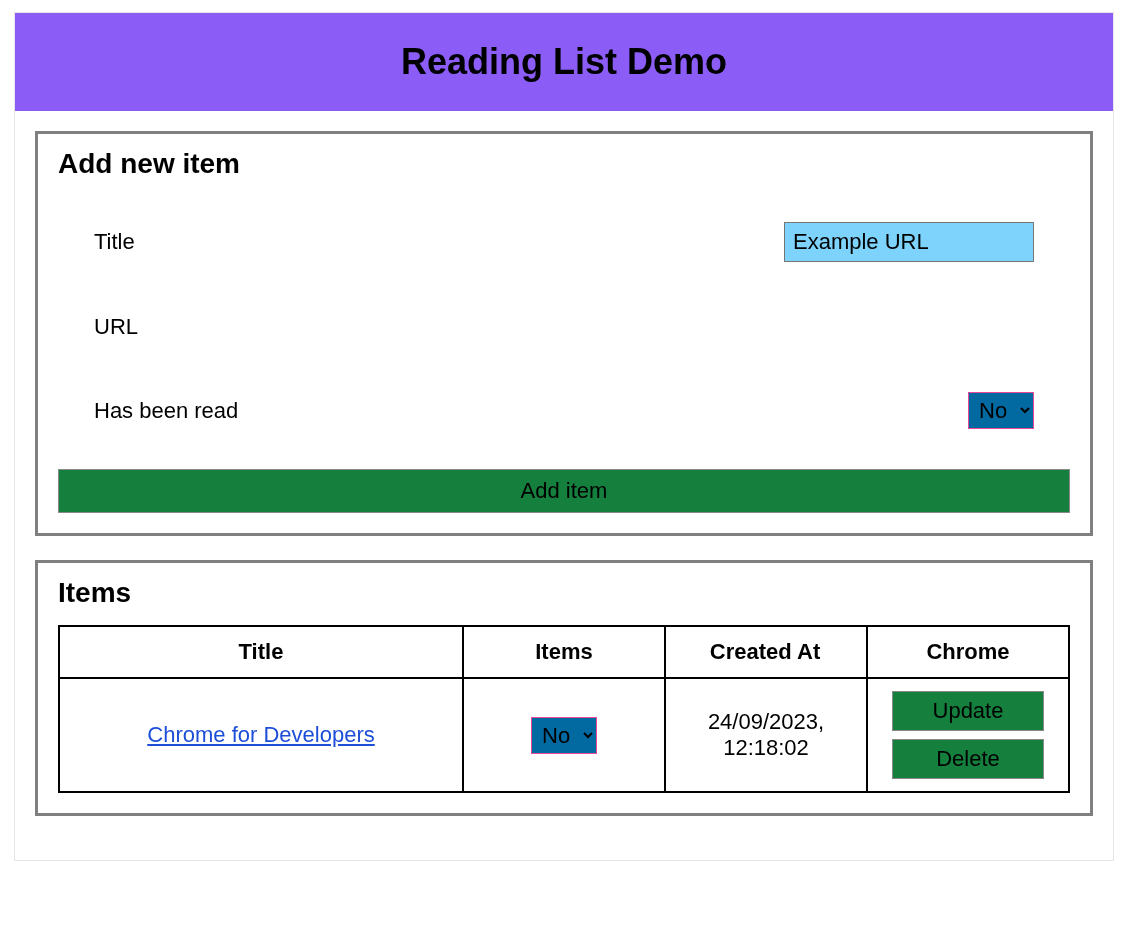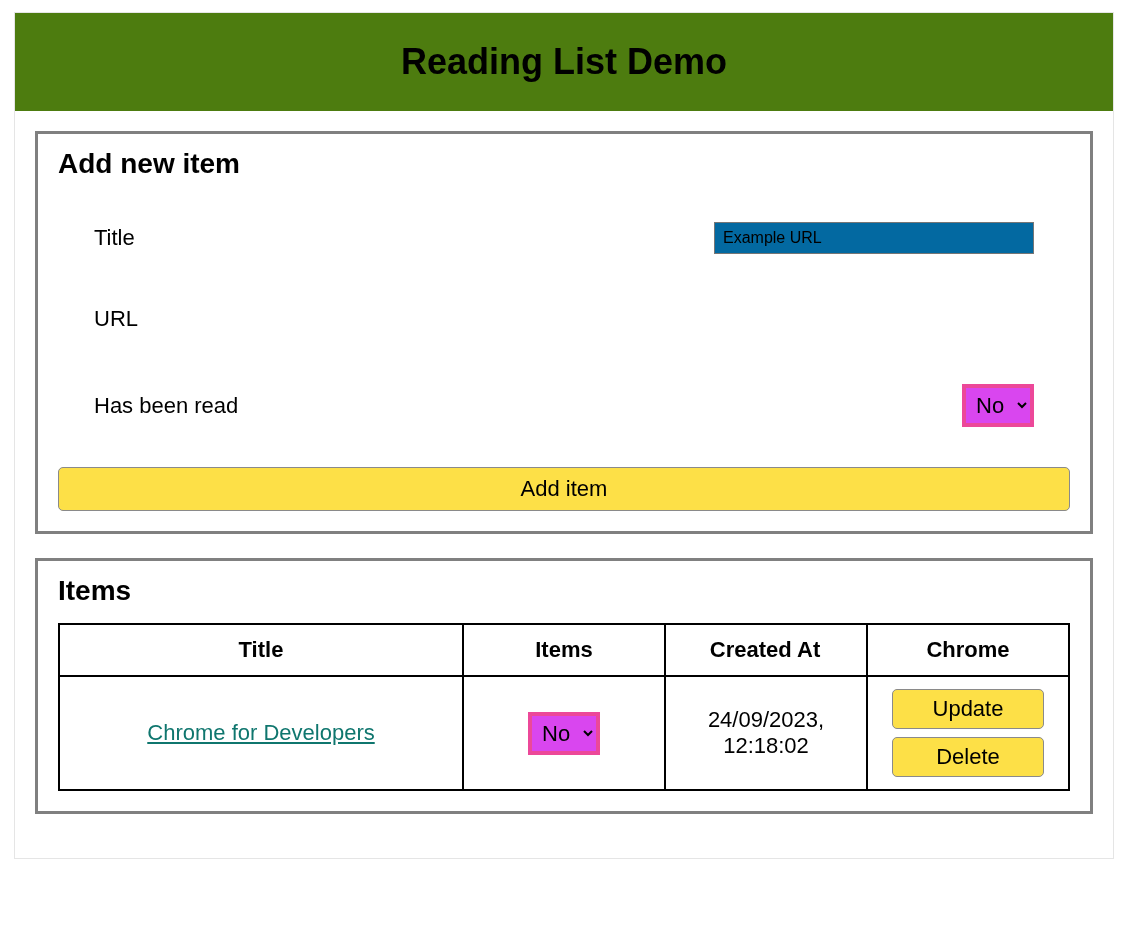--- a/index.html
+++ b/index.html
@@ -11,21 +11,21 @@
       font-family: -apple-system, BlinkMacSystemFont, "Segoe UI", Helvetica, Arial, sans-serif;
       color: #000;
     }
     .outer-container {
       width: 1100px;
       margin: 12px auto;
       border: 1px solid #e5e5e5;
       background: #fff;
     }
     .header {
-      background: #4d7c0f;
+      background: #8b5cf6;
       padding: 28px 0;
       text-align: center;
     }
     .header h1 {
       margin: 0;
       font-size: 36px;
       font-weight: 700;
     }
     .content {
       padding: 20px;
@@ -46,42 +46,42 @@
     .form-row {
       display: flex;
       justify-content: space-between;
       align-items: center;
       padding: 26px 0;
     }
     .form-row label {
       font-size: 22px;
     }
     input[type="text"] {
-      font-size: 16px;
+      font-size: 22px;
       padding: 6px 8px;
-      width: 320px;
+      width: 250px;
       border: 1px solid #767676;
-      background: #0369a1;
+      background: #7dd3fc;
       font-family: inherit;
     }
     select {
       font-size: 22px;
       padding: 4px 2px 4px 6px;
-      border: 4px solid #ec4899;
-      background: #d946ef;
+      border: 1px solid #ec4899;
+      background: #0369a1;
       font-family: inherit;
     }
     .btn {
       font-size: 22px;
       padding: 6px 14px;
       border: 1px solid #8a8a8a;
-      background: #fde047;
+      background: #15803d;
       font-family: inherit;
       cursor: pointer;
-      border-radius: 5px;
+      border-radius: 0;
     }
     .btn-wide {
       display: block;
       width: 100%;
       margin-top: 14px;
       padding: 8px;
       text-align: center;
     }
     table {
       width: 100%;
@@ -92,21 +92,21 @@
       border: 2px solid #000;
       padding: 12px 10px;
       text-align: center;
       font-size: 22px;
       vertical-align: middle;
     }
     th {
       font-weight: 700;
     }
     td a {
-      color: #0f766e;
+      color: #1d4ed8;
       text-decoration: underline;
     }
     .actions-cell .btn {
       display: block;
       width: 152px;
       margin: 0 auto 8px auto;
     }
     .actions-cell .btn:last-child {
       margin-bottom: 0;
     }

